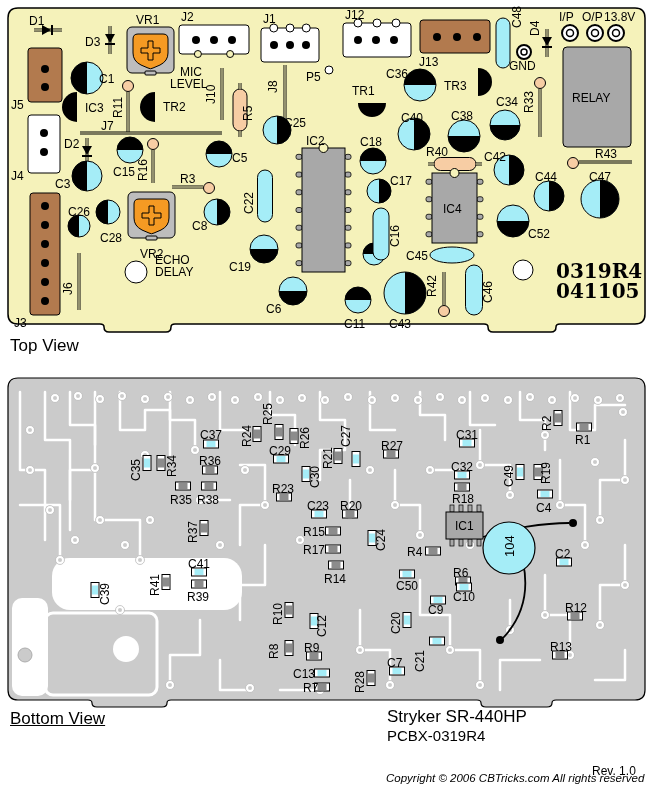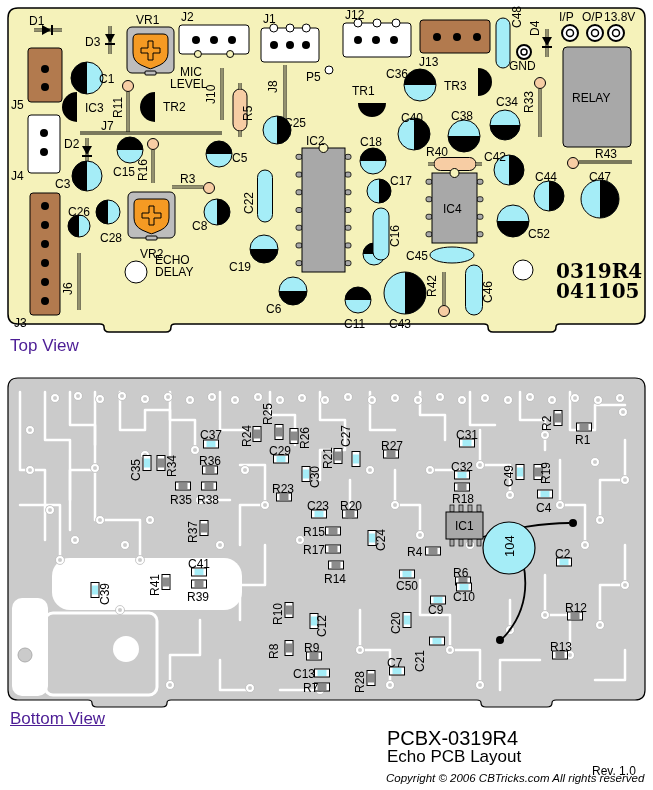--- a/index.html
+++ b/index.html
@@ -1,24 +1,24 @@
 <!DOCTYPE html>
 <html><head>
 <meta charset="utf-8">
 <style>
   html,body{margin:0;padding:0;background:#fff;}
   body{width:653px;height:790px;position:relative;font-family:"Liberation Sans",sans-serif;}
   .stage{position:absolute;left:0;top:0;width:653px;height:790px;}
   svg{position:absolute;left:0;top:0;}
-  .cap{position:absolute;color:#4c1d95;font-size:17px;white-space:nowrap;}
+  .cap{position:absolute;color:#000000;font-size:17px;white-space:nowrap;}
   #topCap{left:10px;top:336px;}
   #botCap{left:10px;top:709px;text-decoration:underline;}
   .foot{position:absolute;color:#000;white-space:nowrap;}
   #f1{left:387px;top:707px;font-size:17px;}
-  #f2{left:387px;top:727px;font-size:20px;}
+  #f2{left:387px;top:727px;font-size:15px;}
   #f3{left:387px;top:747px;font-size:17px;}
   #frev{left:592px;top:764px;font-size:12px;}
   #fcopy{left:386px;top:772px;font-size:11.5px;font-style:italic;}
 </style>
 </head>
 <body>
 
 <div class="stage">
   <svg id="topSvg" width="653" height="376" viewBox="0 0 653 376">
       <path d="M18,8 H635 Q645,8 645,18 V314 Q645,324 635,324 H560 Q556,324 556,327 Q556,332 551,332 H493 Q488,332 488,327 Q488,324 484,324 H175 Q171,324 171,327 Q171,332 166,332 H109 Q104,332 104,327 Q104,324 100,324 H18 Q8,324 8,314 V18 Q8,8 18,8 Z" fill="#F5F2BA" stroke="#000" stroke-width="1.5"></path>
@@ -881,17 +881,17 @@
         <text x="565" y="612" font-size="12" fill="#000" font-family="&quot;Liberation Sans&quot;,sans-serif">R12</text>
       </g>
       <g>
         <rect x="552.5" y="651" width="15" height="8" fill="#fff" stroke="#000"></rect>
         <rect x="555.5" y="652" width="9" height="6" fill="#8C8C8C"></rect>
         <text x="550" y="651" font-size="12" fill="#000" font-family="&quot;Liberation Sans&quot;,sans-serif">R13</text>
       </g>
     </svg>
   <div id="topCap" class="cap">Top View</div>
   <div id="botCap" class="cap">Bottom View</div>
+  <div id="f1" class="foot">Stryker SR-440HP</div>
   <div id="f2" class="foot">PCBX-0319R4</div>
-  <div id="f3" class="foot">Echo PCB Layout</div>
   <div id="frev" class="foot">Rev. 1.0</div>
   <div id="fcopy" class="foot">Copyright © 2006 CBTricks.com  All rights reserved</div>
 </div>
 
 </body></html>

